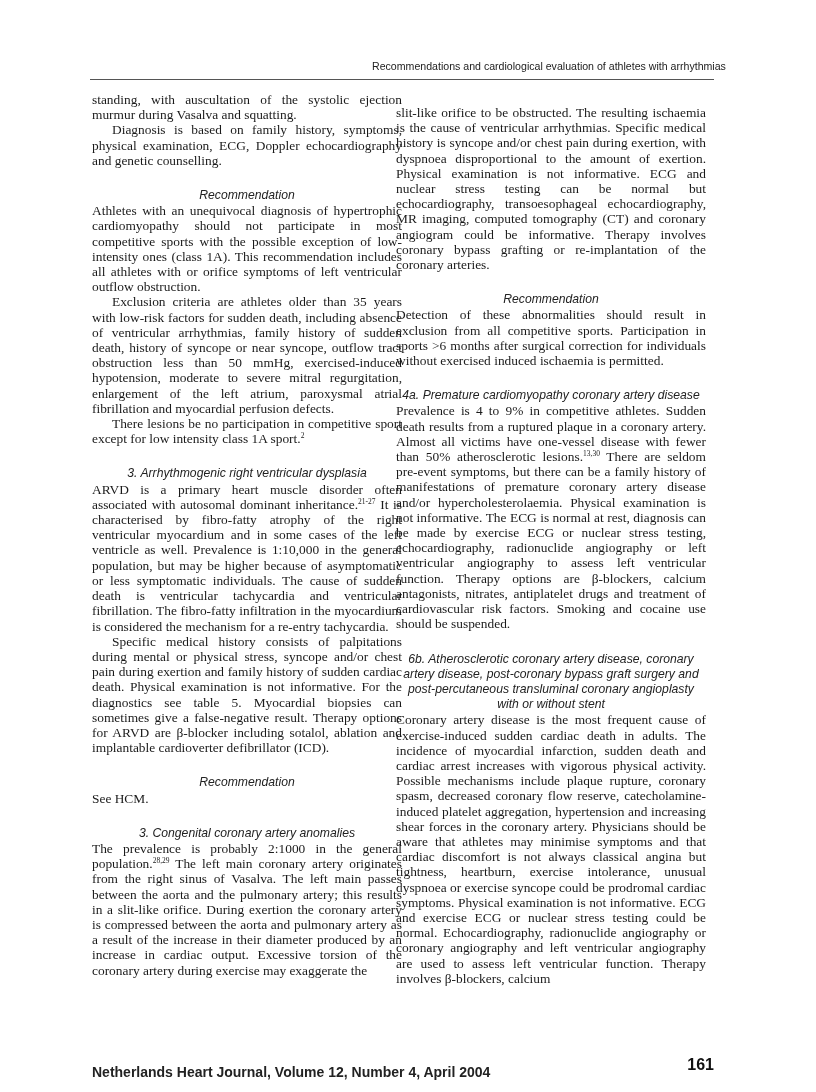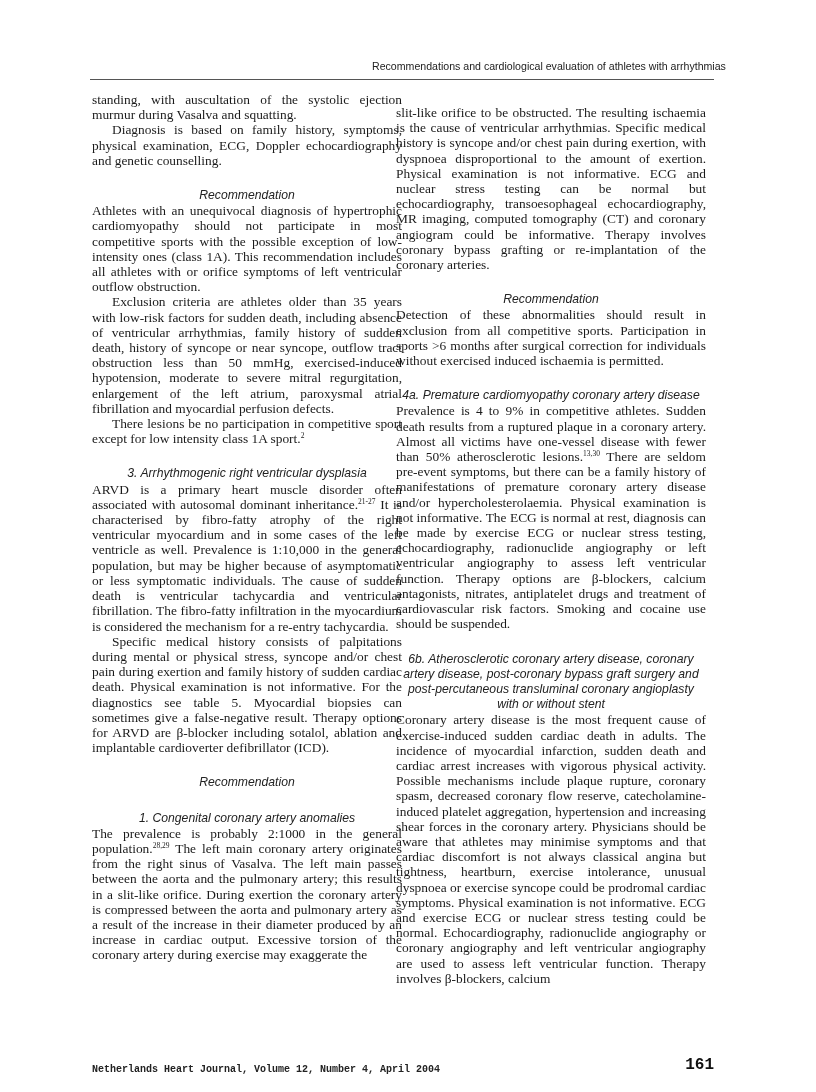--- a/index.html
+++ b/index.html
@@ -7,41 +7,42 @@
   .running-head { position: absolute; left: 372px; top: 60px; width: 342px; text-align: right; font-family: "Liberation Sans", sans-serif; font-size: 10.6px; color: #222; white-space: nowrap; }
   .head-rule { position: absolute; left: 90px; top: 79px; width: 624px; height: 0; border-top: 1.5px solid #555; }
   .col { position: absolute; top: 92px; width: 310px; font-family: "Liberation Serif", serif; font-size: 13.4px; line-height: 15.2px; text-align: justify; }
   .col-left { left: 92px; }
   .col-right { left: 396px; top: 105px; }
   .col p { margin: 0; }
   .col p.indent { text-indent: 20px; }
   .col p.noindent { text-indent: 0; }
   .col .h { font-family: "Liberation Sans", sans-serif; font-style: italic; font-size: 12.2px; line-height: 15.2px; margin-top: 20px; color: #222; text-align: center; }
   sup { font-size: 7.5px; line-height: 0; vertical-align: 5px; }
-  .footer-journal { position: absolute; left: 92px; top: 1064px; font-family: Liberation Mono, monospace; font-size: 10px; font-weight: bold; color: #222; }
-  .footer-page { position: absolute; left: 672px; top: 1056px; width: 42px; text-align: right; font-family: Liberation Mono, monospace; font-size: 16px; font-weight: bold; color: #111; }
+  .footer-journal { position: absolute; left: 92px; top: 1064px; font-family: Liberation Sans, sans-serif; font-size: 14px; font-weight: bold; color: #222; }
+  .footer-page { position: absolute; left: 672px; top: 1056px; width: 42px; text-align: right; font-family: Liberation Sans, sans-serif; font-size: 16px; font-weight: bold; color: #111; }
 </style>
 </head>
 <body>
 
 <div class="running-head">Recommendations and cardiological evaluation of athletes with arrhythmias</div>
 <div class="head-rule"></div>
 
 <div class="col col-left">
   <p class="noindent">standing, with auscultation of the systolic ejection murmur during Vasalva and squatting.</p>
   <p class="indent">Diagnosis is based on family history, symptoms, physical examination, ECG, Doppler echocardiography and genetic counselling.</p>
   <div class="h">Recommendation</div>
   <p class="noindent">Athletes with an unequivocal diagnosis of hypertrophic cardiomyopathy should not participate in most competitive sports with the possible exception of low-intensity ones (class 1A). This recommendation includes all athletes with or orifice symptoms of left ventricular outflow obstruction.</p>
   <p class="indent">Exclusion criteria are athletes older than 35 years with low-risk factors for sudden death, including absence of ventricular arrhythmias, family history of sudden death, history of syncope or near syncope, outflow tract obstruction less than 50 mmHg, exercised-induced hypotension, moderate to severe mitral regurgitation, enlargement of the left atrium, paroxysmal atrial fibrillation and myocardial perfusion defects.</p>
   <p class="indent"><span>There lesions be no participation in competitive sport except for low intensity class 1A sport.</span><sup>2</sup></p>
   <div class="h">3. Arrhythmogenic right ventricular dysplasia</div>
   <p class="noindent"><span>ARVD is a primary heart muscle disorder often associated with autosomal dominant inheritance.</span><sup>21-27</sup><span> It is characterised by fibro-fatty atrophy of the right ventricular myocardium and in some cases of the left ventricle as well. Prevalence is 1:10,000 in the general population, but may be higher because of asymptomatic or less symptomatic individuals. The cause of sudden death is ventricular tachycardia and ventricular fibrillation. The fibro-fatty infiltration in the myocardium is considered the mechanism for a re-entry tachycardia.</span></p>
   <p class="indent">Specific medical history consists of palpitations during mental or physical stress, syncope and/or chest pain during exertion and family history of sudden cardiac death. Physical examination is not informative. For the diagnostics see table 5. Myocardial biopsies can sometimes give a false-negative result. Therapy options for ARVD are β-blocker including sotalol, ablation and implantable cardioverter defibrillator (ICD).</p>
   <div class="h">Recommendation</div>
-  <div class="h">1. Congenital coronary artery anomalies</div>
+  <p class="noindent">See HCM.</p>
+  <div class="h">3. Congenital coronary artery anomalies</div>
   <p class="noindent"><span>The prevalence is probably 2:1000 in the general population.</span><sup>28,29</sup><span> The left main coronary artery originates from the right sinus of Vasalva. The left main passes between the aorta and the pulmonary artery; this results in a slit-like orifice. During exertion the coronary artery is compressed between the aorta and pulmonary artery as a result of the increase in their diameter produced by an increase in cardiac output. Excessive torsion of the coronary artery during exercise may exaggerate the</span></p>
 </div>
 
 <div class="col col-right">
   <p class="noindent">slit-like orifice to be obstructed. The resulting ischaemia is the cause of ventricular arrhythmias. Specific medical history is syncope and/or chest pain during exertion, with dyspnoea disproportional to the amount of exertion. Physical examination is not informative. ECG and nuclear stress testing can be normal but echocardiography, transoesophageal echocardiography, MR imaging, computed tomography (CT) and coronary angiogram could be informative. Therapy involves coronary bypass grafting or re-implantation of the coronary arteries.</p>
   <div class="h">Recommendation</div>
   <p class="noindent">Detection of these abnormalities should result in exclusion from all competitive sports. Participation in sports &gt;6 months after surgical correction for individuals without exercised induced ischaemia is permitted.</p>
   <div class="h">4a. Premature cardiomyopathy coronary artery disease</div>
   <p class="noindent"><span>Prevalence is 4 to 9% in competitive athletes. Sudden death results from a ruptured plaque in a coronary artery. Almost all victims have one-vessel disease with fewer than 50% atherosclerotic lesions.</span><sup>13,30</sup><span> There are seldom pre-event symptoms, but there can be a family history of manifestations of premature coronary artery disease and/or hypercholesterolaemia. Physical examination is not informative. The ECG is normal at rest, diagnosis can be made by exercise ECG or nuclear stress testing, echocardiography, radionuclide angiography or left ventricular angiography to assess left ventricular function. Therapy options are β-blockers, calcium antagonists, nitrates, antiplatelet drugs and treatment of cardiovascular risk factors. Smoking and cocaine use should be suspended.</span></p>
   <div class="h">6b. Atherosclerotic coronary artery disease, coronary artery disease, post-coronary bypass graft surgery and post-percutaneous transluminal coronary angioplasty with or without stent</div>

